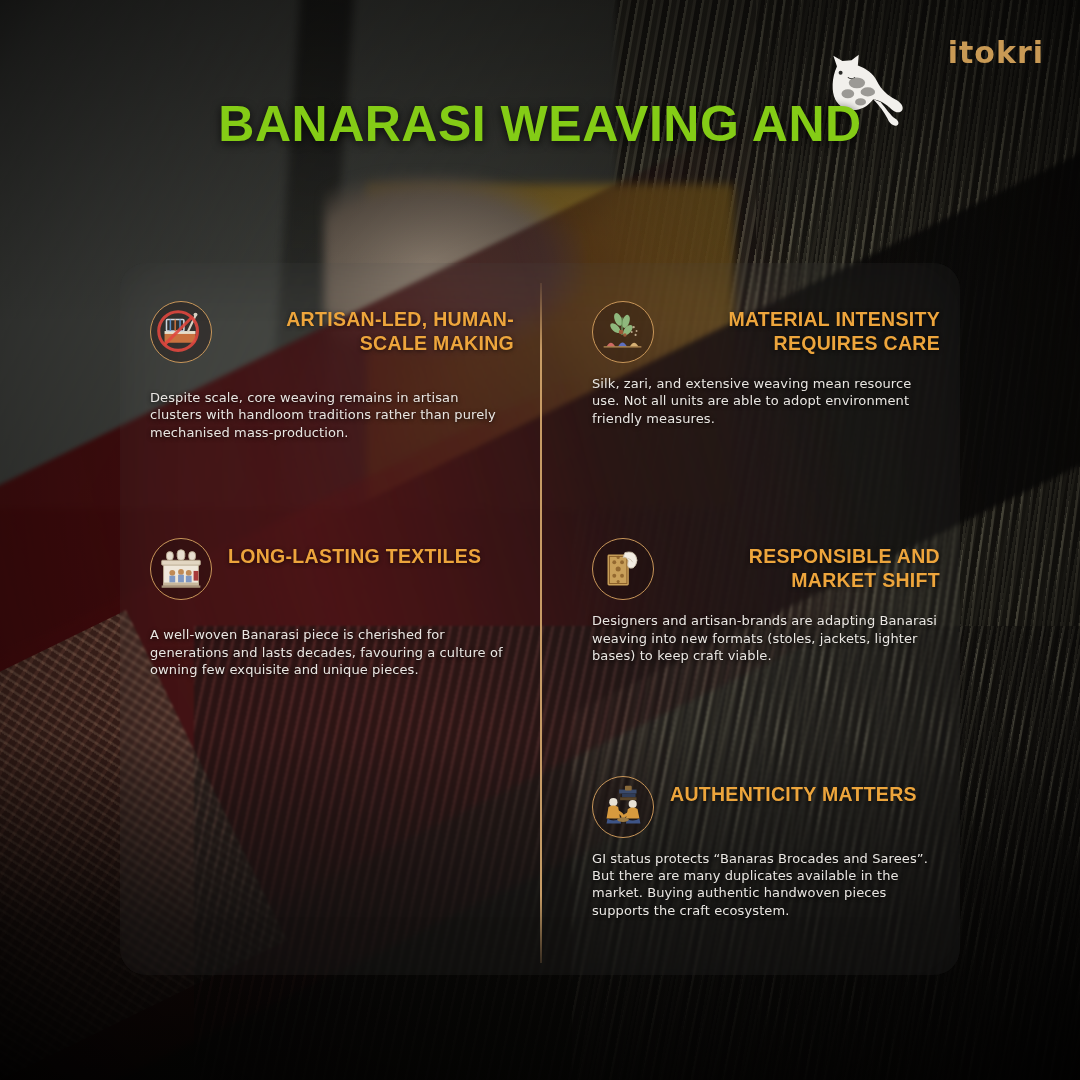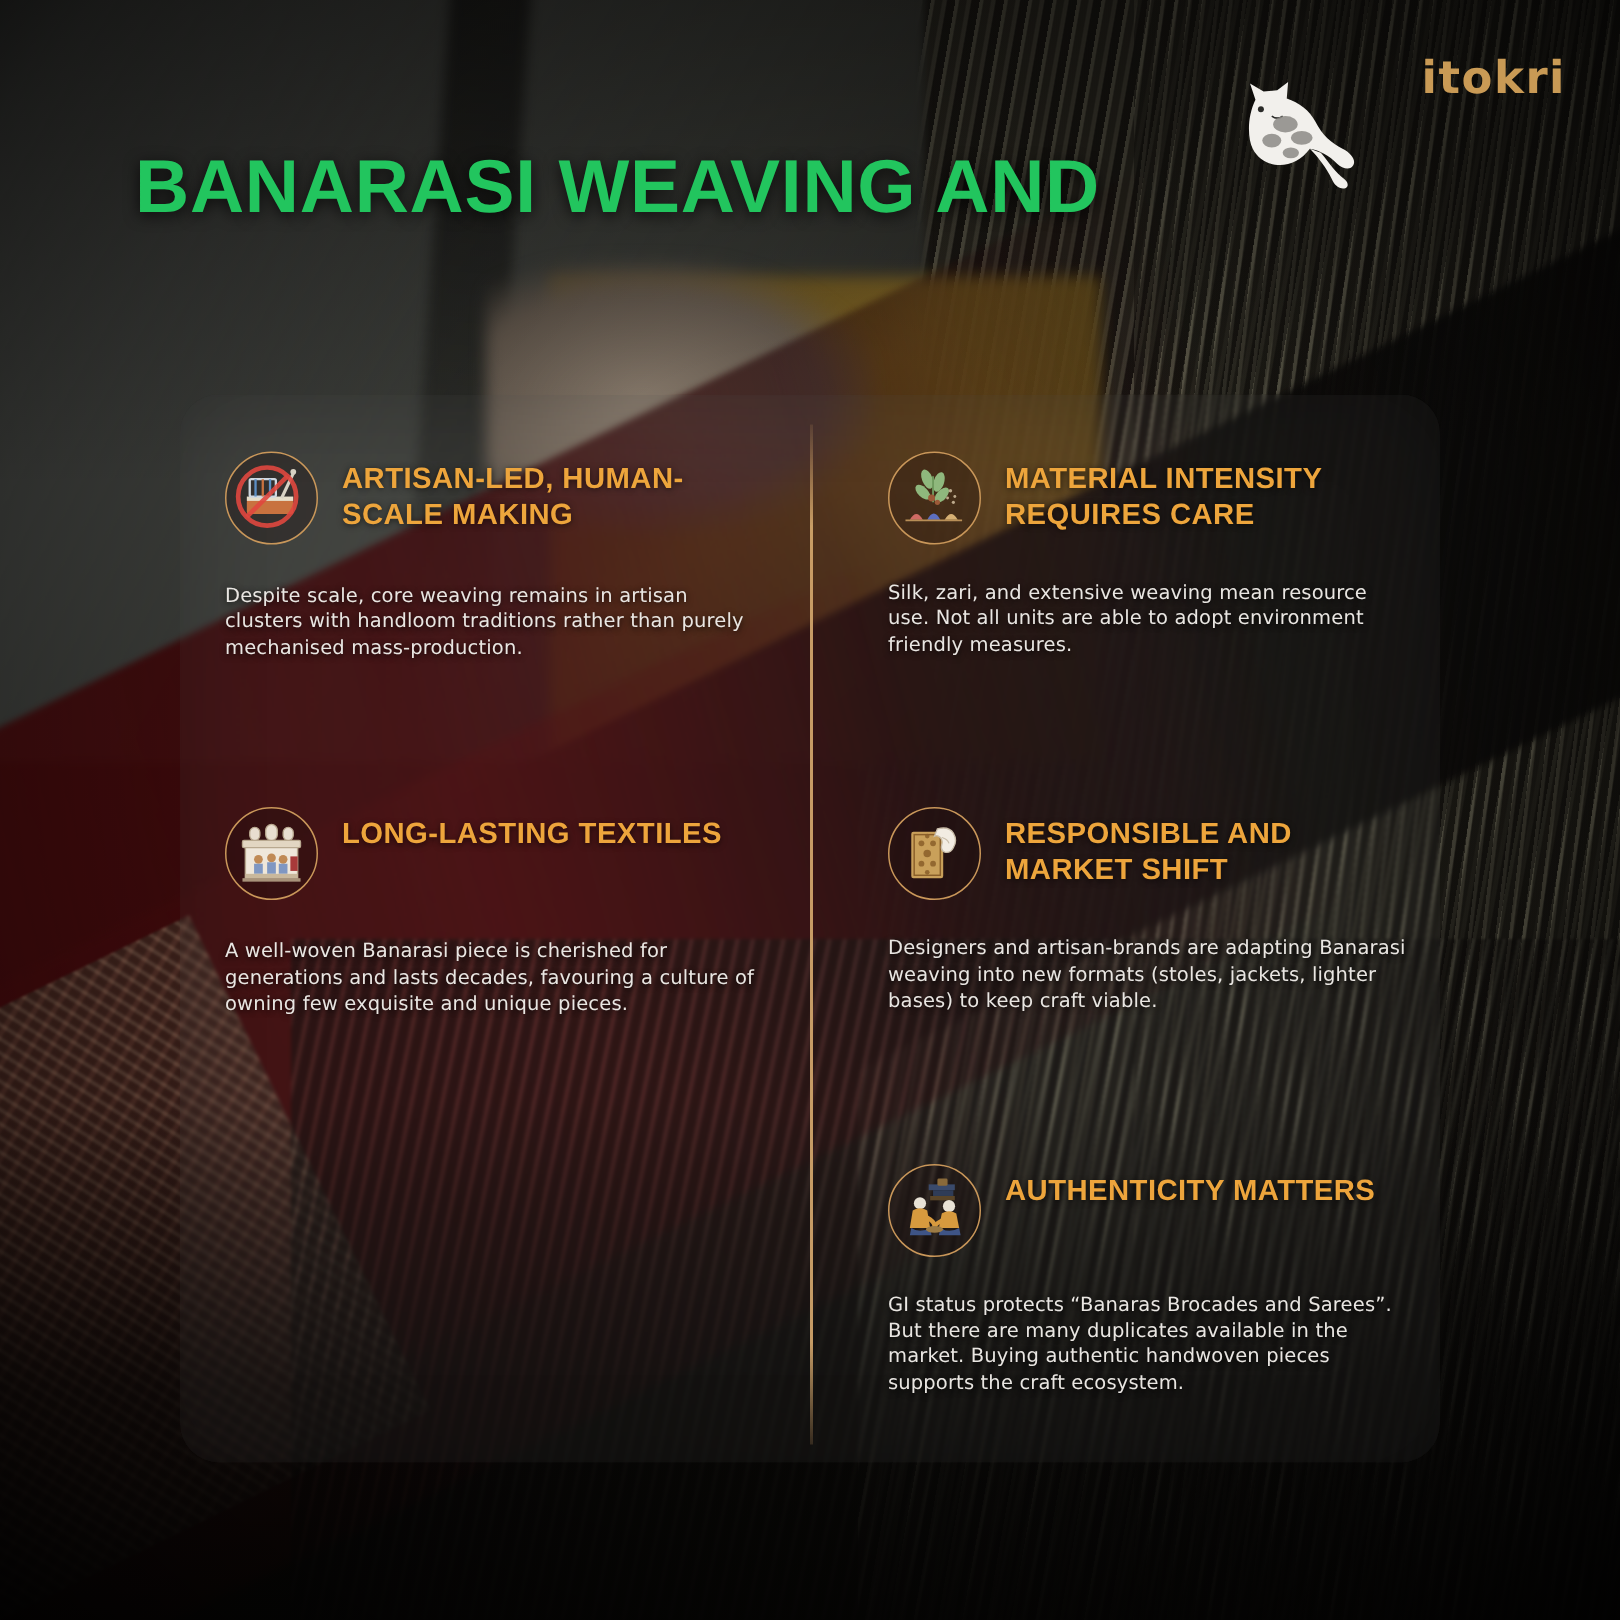--- a/index.html
+++ b/index.html
@@ -110,22 +110,22 @@
     position:absolute; right:36px; top:38px;
     font-size:30px; font-weight:700; letter-spacing:1px;
     color:#c99a55; font-family:"DejaVu Sans", sans-serif;
     line-height:1;
   }
   #cat {
     position:absolute; right:168px; top:52px; width:92px; height:78px;
   }
   #title {
     position:absolute; left:0; right:0; top:96px;
-    text-align:left; padding:0 90px;
-    color:#22c55e;
+    text-align:center; padding:0 90px;
+    color:#84cc16;
     font-size:50px; font-weight:800; line-height:1.12;
     letter-spacing:.5px;
     text-shadow:0 2px 10px rgba(0,0,0,.75);
   }
 
   
   #panel {
     position:absolute; left:120px; top:263px; width:840px; height:712px;
     background:rgba(255,255,255,0.045);
     border-radius:26px;
@@ -137,41 +137,41 @@
     background:linear-gradient(180deg, rgba(197,150,96,.15), rgba(207,163,106,.95) 10%, rgba(207,163,106,.95) 90%, rgba(197,150,96,.2));
   }
   #grid {
     position:absolute; inset:0;
     display:grid;
     grid-template-columns:1fr 1fr;
     grid-template-rows:1fr 1fr 1fr;
   }
   .card { position:relative; padding:38px 26px 10px 30px; }
   .card.right { padding-left:52px; padding-right:20px; }
-  .card-head { display:flex; align-items:flex-start; gap:16px; }
+  .card-head { display:flex; align-items:flex-start; gap:16px;text-align:right; }
   .icon-circle {
     flex:0 0 auto; width:62px; height:62px; border-radius:50%;
     border:1.6px solid #c9975a;
     position:relative; overflow:hidden;
     background:rgba(25,14,12,0.30);
   }
   .icon-circle svg { position:absolute; inset:0; width:100%; height:100%; }
   .card-title {
     color:#eda53c; font-size:19.5px; font-weight:800;
     line-height:1.22; letter-spacing:.3px; padding-top:7px;
     text-shadow:0 1px 4px rgba(0,0,0,.6);
   }
   .card-body {
     margin-top:26px;
     color:#e9e6e2; font-size:13px; line-height:1.33;
     letter-spacing:.1px;
     text-shadow:0 1px 4px rgba(0,0,0,.8);
     font-family:"DejaVu Sans", sans-serif;
   }
-  .card.right .card-body { margin-top:24px; }
+  .card.right .card-body { margin-top:12px; }
 </style>
 </head>
 <body>
 
 <div id="bg">
   <div class="warp"></div>
   <div class="warp2"></div>
   <div class="fabric"></div>
   <div class="fabric-fold"></div>
   <div class="wood"></div>

